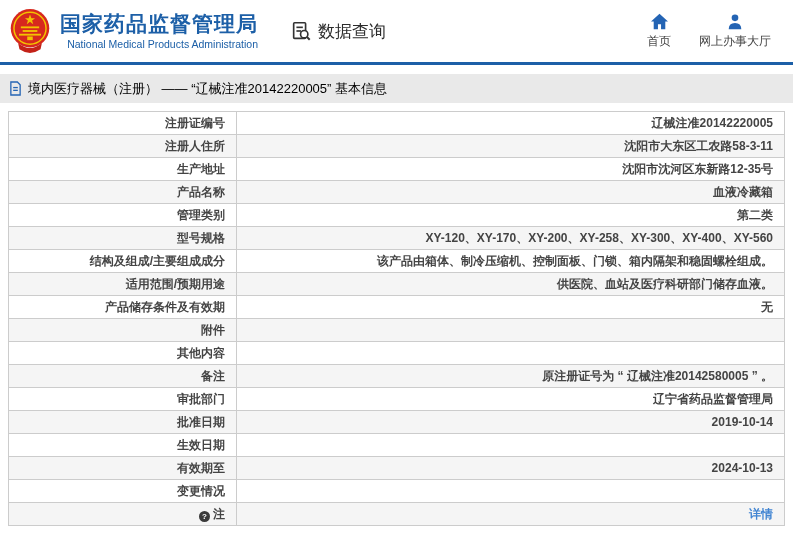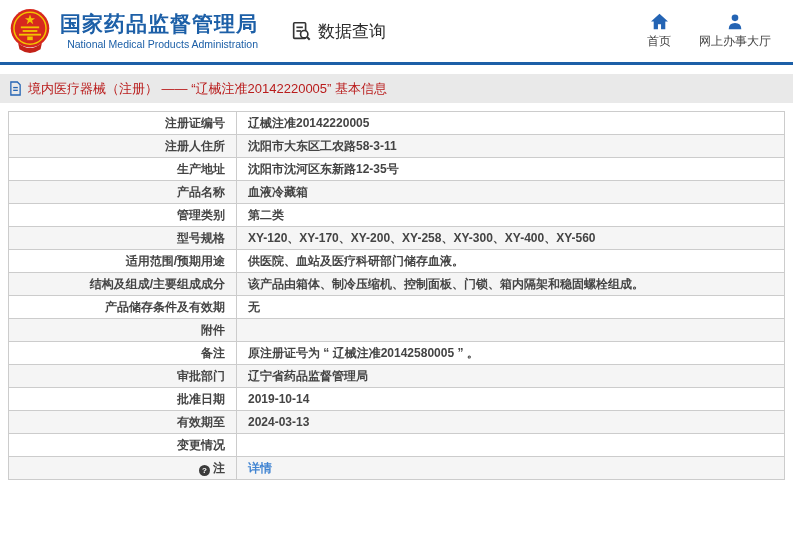--- a/index.html
+++ b/index.html
@@ -20,28 +20,28 @@
   .brand-title { color:#1c5fa7; font-size:21px; font-weight:bold; letter-spacing:1px; line-height:1.15; }
   .brand-subtitle { color:#1c5fa7; font-size:10.5px; margin-top:2px;text-align:right; }
   .data-query { display:flex; align-items:center; gap:6px; margin-left:32px; font-size:17px; color:#2b2b2b; cursor:pointer;font-family:Liberation Mono, monospace; }
   .header-nav { margin-left:auto; display:flex; gap:28px; }
   .nav-item { display:flex; flex-direction:column; align-items:center; gap:3px; font-size:12px; color:#444; cursor:pointer; }
   .nav-item svg { display:block; }
   
   .breadcrumb {
     margin-top:9px; background:#e9e9e9; height:29px;
     display:flex; align-items:center; gap:6px; padding:0 9px;
-    font-size:13px; color:#b91c1c;
+    font-size:13px; color:#000000;
   }
   
   .table-wrap { margin:8px;font-weight:bold; }
   table.info-table { width:100%; border-collapse:collapse; table-layout:fixed; font-size:12px; color:#444; }
   table.info-table td { border:1px solid #cccccc; height:23px; padding:0 11px; overflow:hidden; white-space:nowrap; }
   td.label-cell { width:228px; text-align:right; color:#444; }
-  td.value-cell { text-align:left; color:#444;margin-left:35px; }
+  td.value-cell { text-align:right; color:#444;margin-left:35px; }
   table.info-table tr:nth-child(even) { background:#f5f5f5; }
   table.info-table a { color:#4285d2; text-decoration:none; }
   .note-icon {
     display:inline-block; width:11px; height:11px; margin-right:3px;
     background:#3b3b3b; border-radius:50%; color:#fff; font-size:8px;
     line-height:11px; text-align:center; vertical-align:-1px;
   }
 </style>
 </head>
 <body>
@@ -124,50 +124,58 @@
           </tr>
           <tr>
             <td class="label-cell">管理类别</td>
             <td class="value-cell">第二类</td>
           </tr>
           <tr>
             <td class="label-cell">型号规格</td>
             <td class="value-cell">XY-120、XY-170、XY-200、XY-258、XY-300、XY-400、XY-560</td>
           </tr>
           <tr>
+            <td class="label-cell">结构及组成/主要组成成分</td>
+            <td class="value-cell">该产品由箱体、制冷压缩机、控制面板、门锁、箱内隔架和稳固螺栓组成。</td>
+          </tr>
+          <tr>
             <td class="label-cell">适用范围/预期用途</td>
             <td class="value-cell">供医院、血站及医疗科研部门储存血液。</td>
-          </tr>
-          <tr>
-            <td class="label-cell">结构及组成/主要组成成分</td>
-            <td class="value-cell">该产品由箱体、制冷压缩机、控制面板、门锁、箱内隔架和稳固螺栓组成。</td>
           </tr>
           <tr>
             <td class="label-cell">产品储存条件及有效期</td>
             <td class="value-cell">无</td>
           </tr>
           <tr>
             <td class="label-cell">附件</td>
+            <td class="value-cell"></td>
+          </tr>
+          <tr>
+            <td class="label-cell">其他内容</td>
             <td class="value-cell"></td>
           </tr>
           <tr>
             <td class="label-cell">备注</td>
             <td class="value-cell">原注册证号为 “ 辽械注准20142580005 ” 。</td>
           </tr>
           <tr>
             <td class="label-cell">审批部门</td>
             <td class="value-cell">辽宁省药品监督管理局</td>
           </tr>
           <tr>
             <td class="label-cell">批准日期</td>
             <td class="value-cell">2019-10-14</td>
           </tr>
           <tr>
+            <td class="label-cell">生效日期</td>
+            <td class="value-cell"></td>
+          </tr>
+          <tr>
             <td class="label-cell">有效期至</td>
-            <td class="value-cell">2024-03-13</td>
+            <td class="value-cell">2024-10-13</td>
           </tr>
           <tr>
             <td class="label-cell">变更情况</td>
             <td class="value-cell"></td>
           </tr>
           <tr>
             <td class="label-cell"><span class="note-icon">?</span>注</td>
             <td class="value-cell"><a href="#">详情</a></td>
           </tr>
         </tbody>

